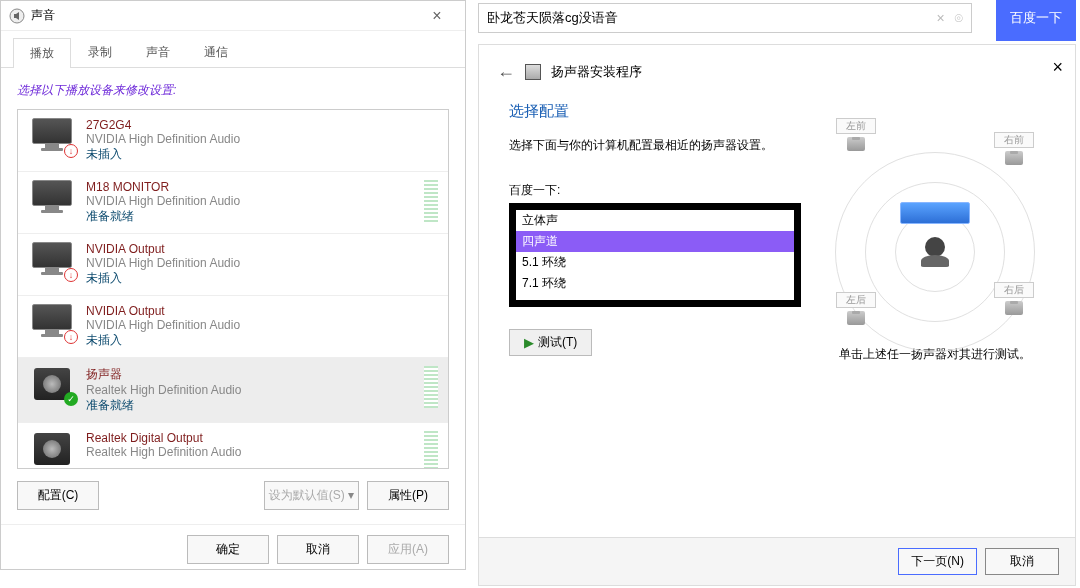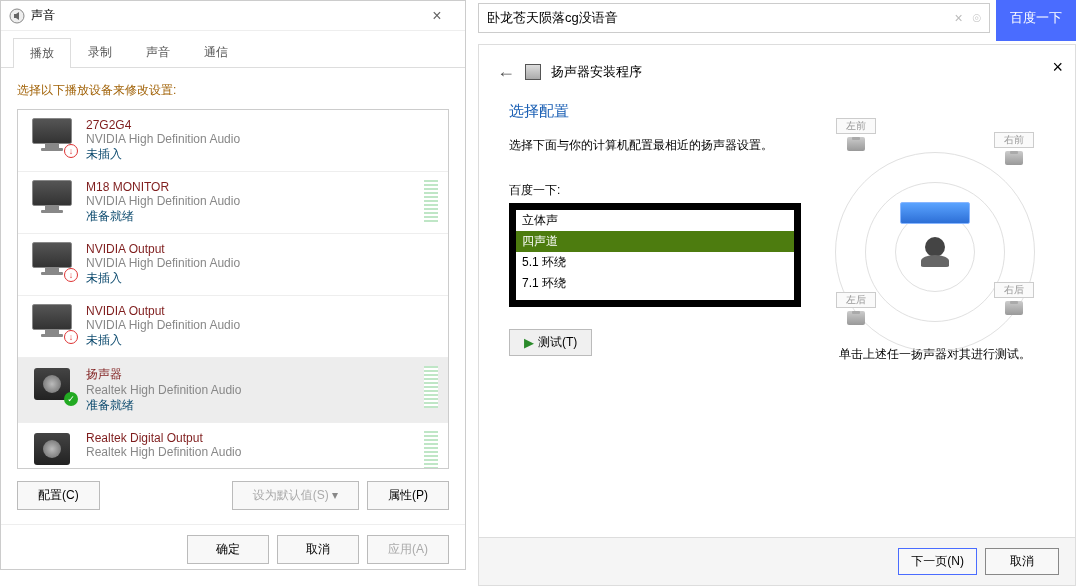--- a/index.html
+++ b/index.html
@@ -8,65 +8,65 @@
 
 .sound-dialog { position: absolute; left: 0; top: 0; width: 466px; height: 570px; background: #fff; border: 1px solid #ccc; }
 .sd-titlebar { height: 30px; display: flex; align-items: center; padding: 0 8px; border-bottom: 1px solid #eee; }
 .sd-titlebar .icon { width: 16px; height: 16px; margin-right: 6px; }
 .sd-titlebar .title { flex: 1; font-size: 12px; }
 .sd-titlebar .close { width: 40px; text-align: center; font-size: 16px; color: #666; cursor: pointer; }
 .sd-tabs { display: flex; padding: 6px 12px 0 12px; border-bottom: 1px solid #ddd; }
 .sd-tab { padding: 6px 16px; font-size: 12px; color: #555; border: 1px solid transparent; border-bottom: none; cursor: pointer; }
 .sd-tab.active { border-color: #ddd; background: #fff; position: relative; top: 1px; }
 .sd-body { padding: 14px 16px; }
-.sd-instruction { font-size: 12px; color: #a16207; margin-bottom: 10px; }
+.sd-instruction { font-size: 12px; color: #6d28d9; margin-bottom: 10px; font-style: italic; }
 .device-list { border: 1px solid #ccc; height: 360px; overflow-y: auto; position: relative; }
 .device { display: flex; padding: 8px 10px; border-bottom: 1px solid #eee; align-items: flex-start; }
 .device.selected { background: #ededed; }
 .device-icon { width: 48px; height: 38px; position: relative; margin-right: 10px; flex-shrink: 0; }
 .monitor-shape { width: 40px; height: 26px; background: linear-gradient(#555,#333); border: 1px solid #888; border-radius: 2px; margin: 0 auto; }
 .monitor-stand { width: 14px; height: 4px; background: #888; margin: 0 auto; }
 .monitor-base { width: 22px; height: 3px; background: #888; margin: 0 auto; border-radius: 1px; }
 .speaker-shape { width: 36px; height: 32px; background: linear-gradient(#444,#222); border-radius: 3px; margin: 2px auto 0; position: relative; }
 .speaker-shape::after { content:""; position:absolute; width:18px; height:18px; border-radius:50%; background: radial-gradient(#bbb,#666); top:7px; left:9px; }
 .badge { position: absolute; bottom: -2px; right: -2px; width: 14px; height: 14px; border-radius: 50%; display: flex; align-items: center; justify-content: center; font-size: 9px; color: #fff; }
 .badge.red { background: #fff; border: 1px solid #d33; color: #d33; }
 .badge.green { background: #2a2; }
 .device-info { flex: 1; }
 .device-name { font-size: 12px; color: #7f1d1d; }
 .device-sub { font-size: 12px; color: #888; }
 .device-status { font-size: 12px; color: #0c4a6e; }
 .device-meter { width: 14px; height: 42px; background: repeating-linear-gradient(to bottom, #bfe6c6 0 2px, #fff 2px 4px); margin-left: 6px; flex-shrink:0; }
 .sd-row { display: flex; justify-content: space-between; margin-top: 12px; gap: 8px; }
-.sd-btn { min-width: 82px; padding: 5px 20px; font-size: 12px; border: 1px solid #bbb; background: #f8f8f8; cursor: pointer; text-align: center; }
+.sd-btn { min-width: 82px; padding: 5px 4px; font-size: 12px; border: 1px solid #bbb; background: #f8f8f8; cursor: pointer; text-align: center; }
 .sd-btn.disabled { color: #aaa; }
 .sd-btn.dropdown::after { content: " ▾"; color: #888; }
 .sd-footer { display: flex; justify-content: flex-end; gap: 8px; padding: 10px 16px; border-top: 1px solid #eee; }
 
 
-.browser-bar { position: absolute; left: 478px; top: 2px; right: 4px; height: 32px; display: flex; align-items: center; gap: 6px; }
+.browser-bar { position: absolute; left: 478px; top: 2px; right: 4px; height: 32px; display: flex; align-items: center; gap: 24px; }
 .search-box { flex: 1; height: 30px; border: 1px solid #ccc; display: flex; align-items: center; padding: 0 8px; }
 .search-box input { flex: 1; border: none; outline: none; font-size: 13px; }
 .search-actions { display: flex; gap: 10px; color: #bbb; font-size: 14px; }
 .baidu-btn { height: 46px; padding: 0 14px; background: #4a6cff; color: #fff; border: none; font-size: 13px; cursor: pointer; }
 
 .wizard { position: absolute; left: 478px; top: 44px; right: 4px; bottom: 2px; background: #fff; border: 1px solid #ddd; }
 .wiz-header { display: flex; align-items: center; padding: 16px 18px 10px; gap: 10px; position: relative; }
 .wiz-back { font-size: 18px; color: #555; cursor: pointer; }
 .wiz-icon { width: 16px; height: 16px; border: 1px solid #555; background: linear-gradient(#ddd,#aaa); }
 .wiz-title { font-size: 13px; }
 .wiz-close { position: absolute; right: 12px; top: 12px; font-size: 18px; cursor: pointer; }
 .wiz-body { padding: 10px 30px 10px 30px; display: flex; gap: 24px; }
 .wiz-left { flex: 1; }
 .wiz-h1 { color: #1a5fb4; font-size: 15px; margin-bottom: 16px; }
 .wiz-desc { font-size: 12px; margin-bottom: 28px; }
 .wiz-label { font-size: 12px; margin-bottom: 4px; }
 .channel-list { border: 7px solid #000000; height: 104px; }
 .channel-item { padding: 2px 6px; font-size: 12px; }
-.channel-item.selected { background: #4d7c0f; color: #fff; }
+.channel-item.selected { background: #8b5cf6; color: #fff; }
 .test-btn { margin-top: 22px; padding: 4px 14px; border: 1px solid #bbb; background: #f0f0f0; display: inline-flex; align-items: center; gap: 4px; font-size: 12px; cursor: pointer; }
 .test-btn .play { color: #2a8a2a; font-size: 13px; }
 
 .wiz-right { width: 220px; position: relative; text-align: center; }
 .speaker-grid { position: relative; width: 210px; height: 230px; margin: 0 auto; }
 .arc { position: absolute; border: 1px solid #e0e0e0; border-radius: 50%; }
 .arc1 { width: 80px; height: 80px; left: 65px; top: 110px; }
 .arc2 { width: 140px; height: 140px; left: 35px; top: 80px; }
 .arc3 { width: 200px; height: 200px; left: 5px; top: 50px; }
 .listener { position: absolute; left: 88px; top: 135px; width: 34px; height: 34px; }

